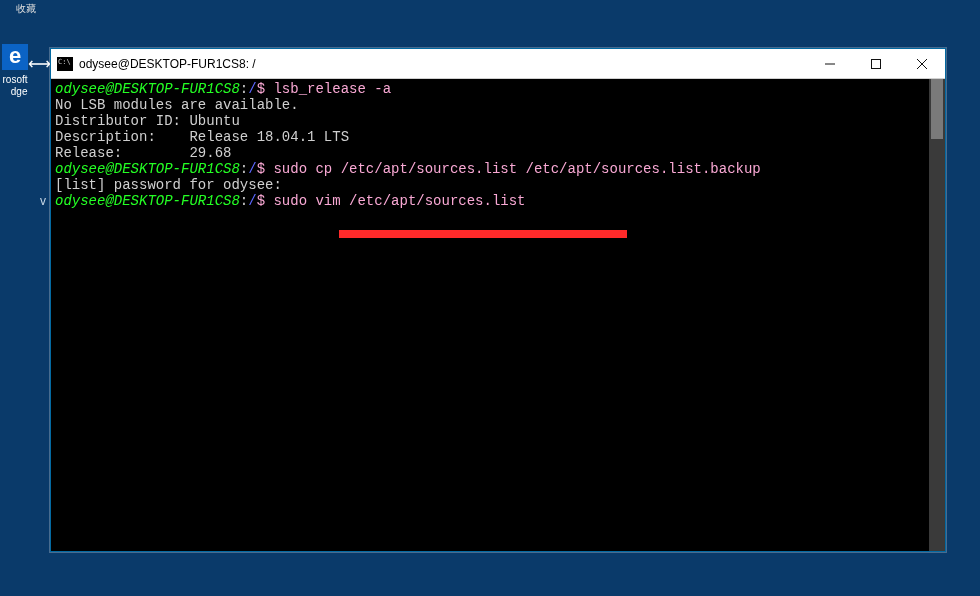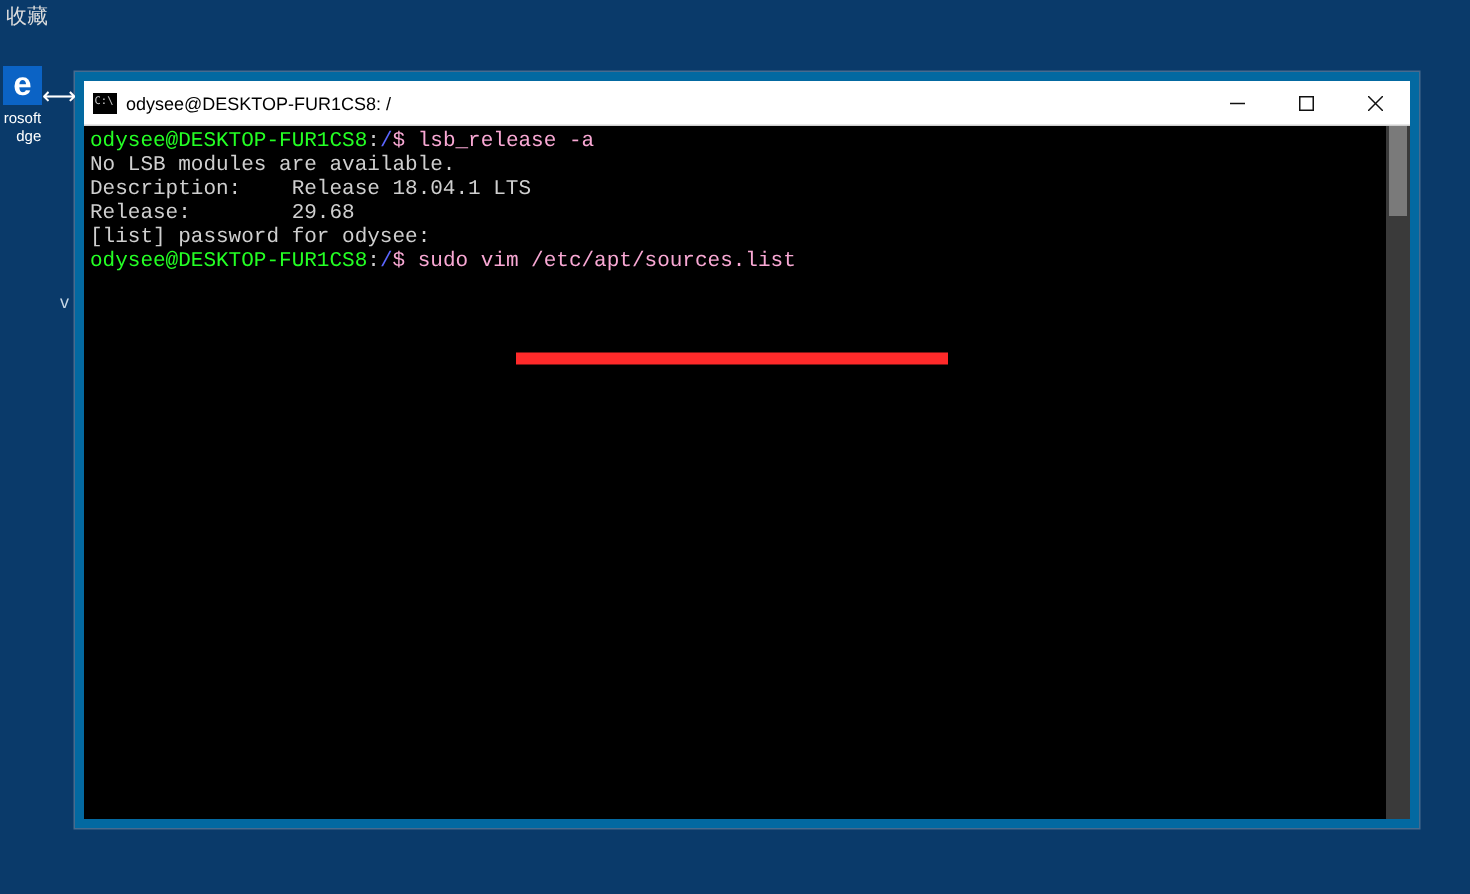--- a/index.html
+++ b/index.html
@@ -1,39 +1,39 @@
 <!DOCTYPE html>
 <html><head>
 <meta charset="utf-8">
 <style>
   * { margin: 0; padding: 0; box-sizing: border-box; }
   html, body { width: 980px; height: 596px; overflow: hidden; font-family: "Segoe UI", Tahoma, sans-serif; }
   body { background: #0a3a6a; position: relative; }
 
   
-  .desktop-text-top { position: absolute; left: 0; top: 0; color: #dcdcdc; font-size: 14px; padding: 2px 4px; }
+  .desktop-text-top { position: absolute; left: 0; top: 0; color: #dcdcdc; font-size: 10px; padding: 2px 16px; }
   .edge-tile {
     position: absolute; left: 0; top: 44px; width: 30px;
     display: flex; flex-direction: column; align-items: center;
   }
   .edge-icon {
     width: 26px; height: 26px; background: #0b63c5;
     color: #fff; font-weight: 700; font-size: 22px; line-height: 24px;
     text-align: center; font-family: Arial, sans-serif;
   }
   .edge-labels { color: #fff; font-size: 10px; text-align: right; line-height: 12px; margin-top: 4px; }
   .drag-arrow {
     position: absolute; left: 28px; top: 54px; color: #fff; font-size: 16px;
   }
   .mystery-v { position: absolute; left: 40px; top: 194px; color: #c7d7e6; font-size: 12px; }
 
   
   .window {
     position: absolute; left: 50px; top: 48px; width: 896px; height: 504px;
-    background: #fff; border: 6px solid #0369a1;
+    background: #fff; border: 1px solid #0369a1;
     display: flex; flex-direction: column;
     box-shadow: 0 0 0 1px rgba(255,255,255,.25);
   }
   .titlebar {
     height: 30px; background: #fff; display: flex; align-items: center;
     padding-left: 6px; border-bottom: 1px solid #d0d0d0;
   }
   .titlebar .title-icon {
     width: 16px; height: 14px; background: #000; position: relative; margin-right: 6px;
   }
@@ -55,21 +55,21 @@
     font-family: "NSimSun", "SimSun", Consolas, "Courier New", monospace;
     font-size: 14px; line-height: 16px;
   }
   .term-inner { padding: 2px 4px 2px 4px; }
   .scroll-track {
     position: absolute; right: 0; top: 0; bottom: 0; width: 16px; background: #3a3a3a;
   }
   .scroll-thumb { position: absolute; left: 2px; right: 2px; top: 0; height: 60px; background: #7a7a7a; }
 
   .line { white-space: pre; color: #cfcfcf; }
-  .prompt-user { color: #24ff24; }
+  .prompt-user { color: #24ff24; font-style: italic; }
   .prompt-colon { color: #cfcfcf; }
   .prompt-path { color: #5c66ff; }
   .cmd { color: #f9a8d4; }
 
   .red-bar {
     position: absolute; height: 8px; background: #ff2a2a;
   }
 </style>
 </head>
 <body>
@@ -106,22 +106,24 @@
           <line x1="0" y1="0" x2="10" y2="10"></line>
           <line x1="10" y1="0" x2="0" y2="10"></line>
         </svg>
     </div>
   </div>
 
   <div class="term-body">
     <div class="term-inner" id="term-inner">
         <div class="line"><span class="prompt-user">odysee@DESKTOP-FUR1CS8</span><span class="prompt-colon">:</span><span class="prompt-path">/</span><span class="cmd">$ lsb_release -a</span></div>
         <div class="line">No LSB modules are available.</div>
+        <div class="line">Distributor ID: Ubuntu</div>
         <div class="line">Description:    Release 18.04.1 LTS</div>
         <div class="line">Release:        29.68</div>
+        <div class="line"><span class="prompt-user">odysee@DESKTOP-FUR1CS8</span><span class="prompt-colon">:</span><span class="prompt-path">/</span><span class="cmd">$ sudo cp /etc/apt/sources.list /etc/apt/sources.list.backup</span></div>
         <div class="line">[list] password for odysee:</div>
         <div class="line"><span class="prompt-user">odysee@DESKTOP-FUR1CS8</span><span class="prompt-colon">:</span><span class="prompt-path">/</span><span class="cmd">$ sudo vim /etc/apt/sources.list</span></div>
       </div>
     <div class="scroll-track">
       <div class="scroll-thumb"></div>
     </div>
     <div class="red-bar" id="red-bar" style="left: 288px; top: 151px; width: 288px;"></div>
   </div>
 </div>
 

